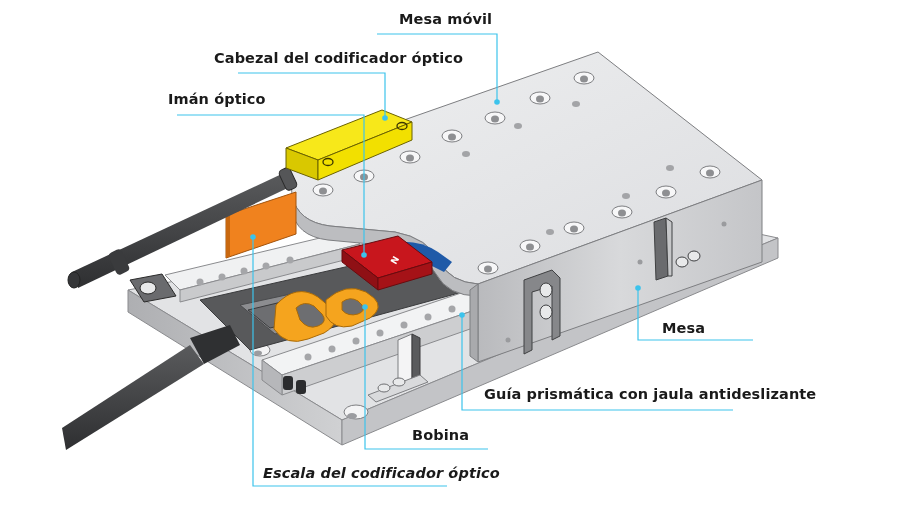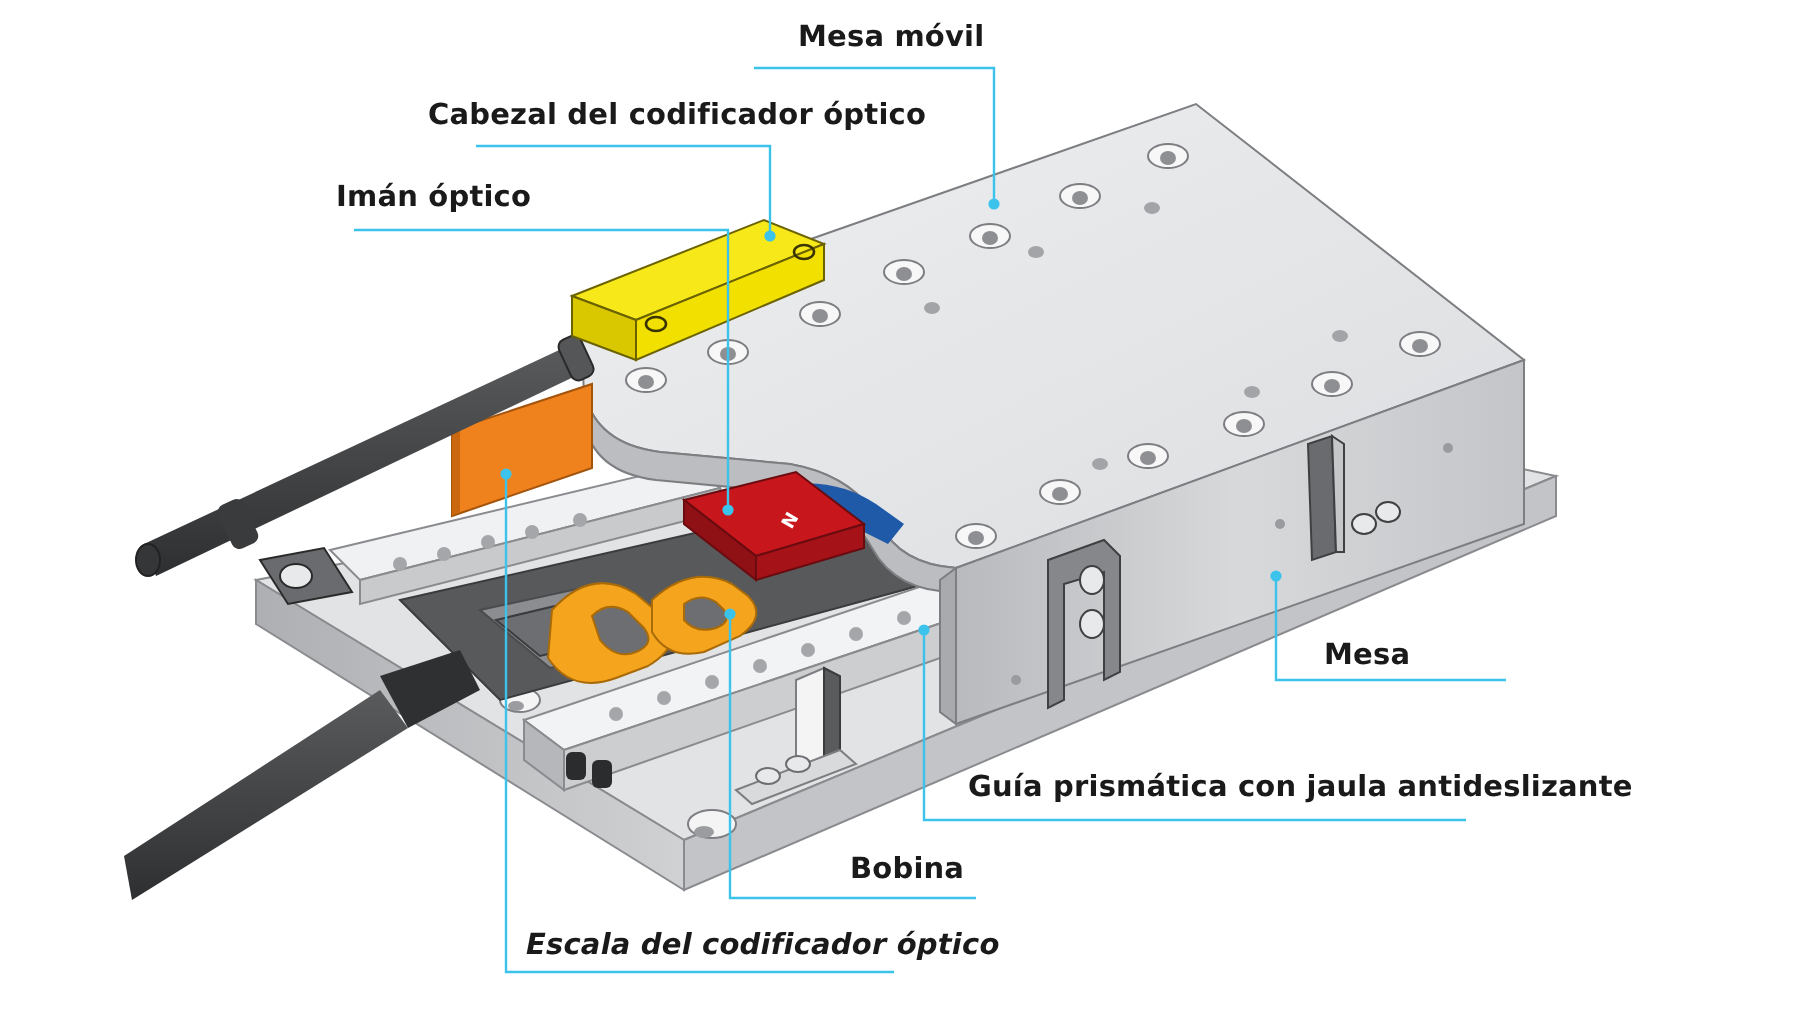--- a/index.html
+++ b/index.html
@@ -12,21 +12,21 @@
     font-weight: 600;
     color: #1a1a1a;
     white-space: nowrap;
     letter-spacing: 0.1px;
   }
   #lbl-mesa { left: 399px; top: 11px; }
   #lbl-cabezal { left: 214px; top: 50px; }
   #lbl-iman { left: 168px; top: 91px; }
   #lbl-base { left: 662px; top: 320px; }
   #lbl-guia { left: 484px; top: 386px; }
-  #lbl-bobina { left: 425px; top: 427px; text-align: center; }
+  #lbl-bobina { left: 412px; top: 427px; text-align: center; }
   #lbl-escala { left: 263px; top: 465px; font-style: italic; }
 </style>
 </head>
 <body>
 
 <svg id="stage" viewBox="0 0 900 518" xmlns="http://www.w3.org/2000/svg">
   <defs>
     <linearGradient id="gTop" x1="0" y1="0" x2="1" y2="1">
       <stop offset="0" stop-color="#eeeff0"></stop>
       <stop offset="1" stop-color="#dcdde0"></stop>

